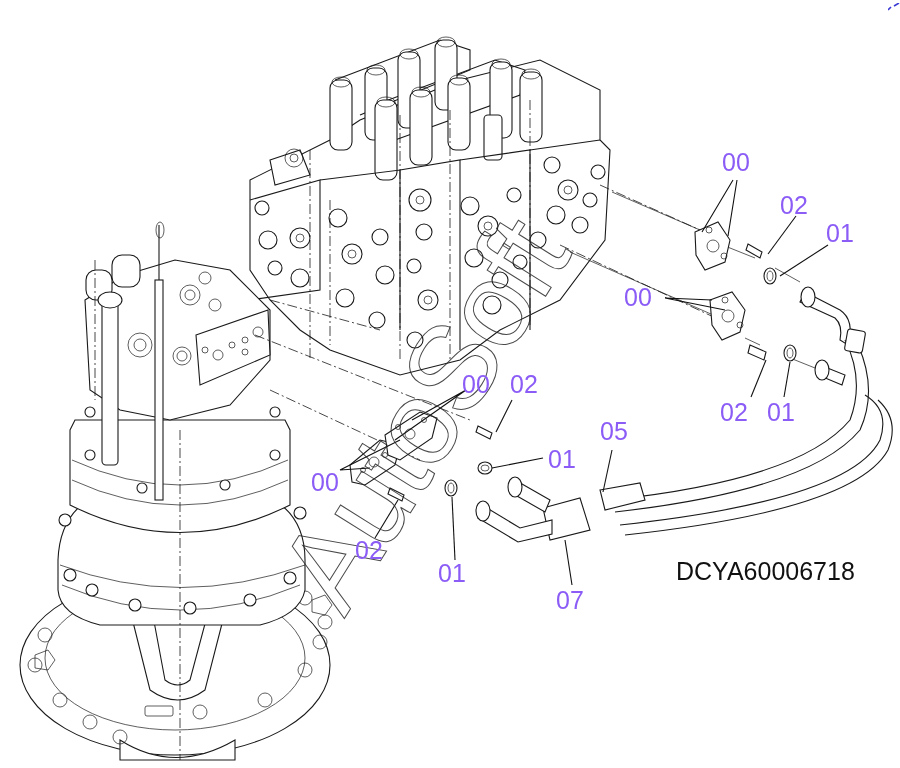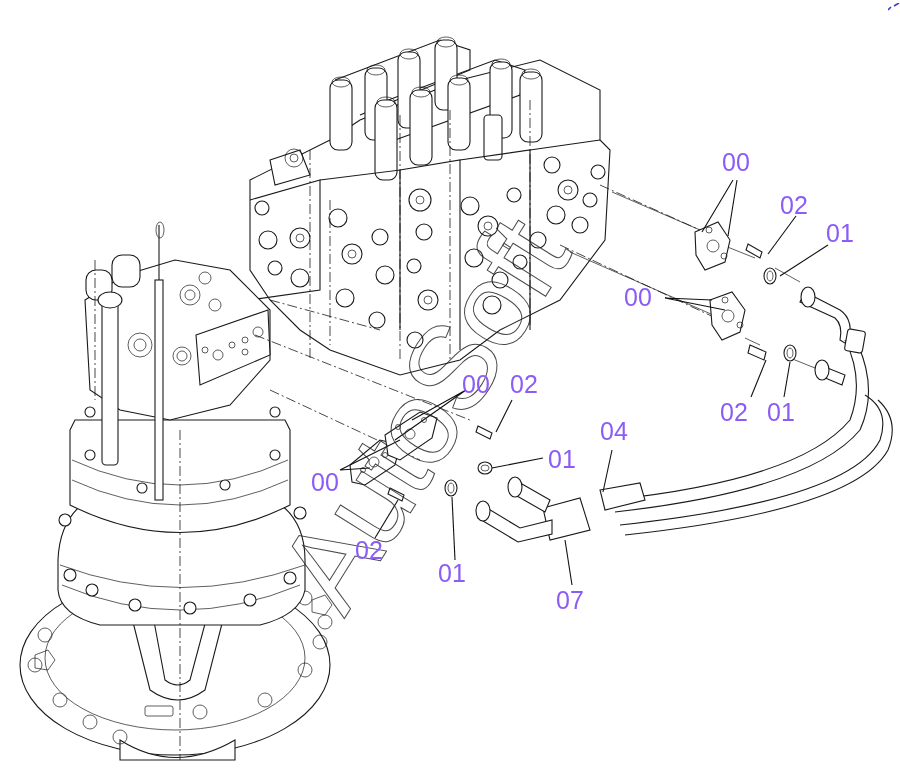--- a/index.html
+++ b/index.html
@@ -292,23 +292,24 @@
 
   <div class="callout" style="left:722px;top:150px;">00</div>
   <div class="callout" style="left:780px;top:193px;">02</div>
   <div class="callout" style="left:826px;top:221px;">01</div>
   <div class="callout" style="left:624px;top:285px;">00</div>
   <div class="callout" style="left:720px;top:400px;">02</div>
   <div class="callout" style="left:767px;top:400px;">01</div>
   <div class="callout" style="left:462px;top:372px;">00</div>
   <div class="callout" style="left:510px;top:372px;">02</div>
   <div class="callout" style="left:548px;top:447px;">01</div>
-  <div class="callout" style="left:600px;top:419px;">04</div>
+  <div class="callout" style="left:600px;top:419px;">05</div>
   <div class="callout" style="left:311px;top:470px;">00</div>
   <div class="callout" style="left:355px;top:538px;">02</div>
   <div class="callout" style="left:438px;top:561px;">01</div>
   <div class="callout" style="left:556px;top:588px;">07</div>
 
+  <div class="code">DCYA60006718</div>
 
   <svg class="corner-mark" width="12" height="8" viewBox="0 0 12 8">
     <path d="M0,7 L3,4 M6,3 L11,0" stroke="#3b3bd6" stroke-width="1.6" fill="none"></path>
   </svg>
 </div>
 
 </body></html>

